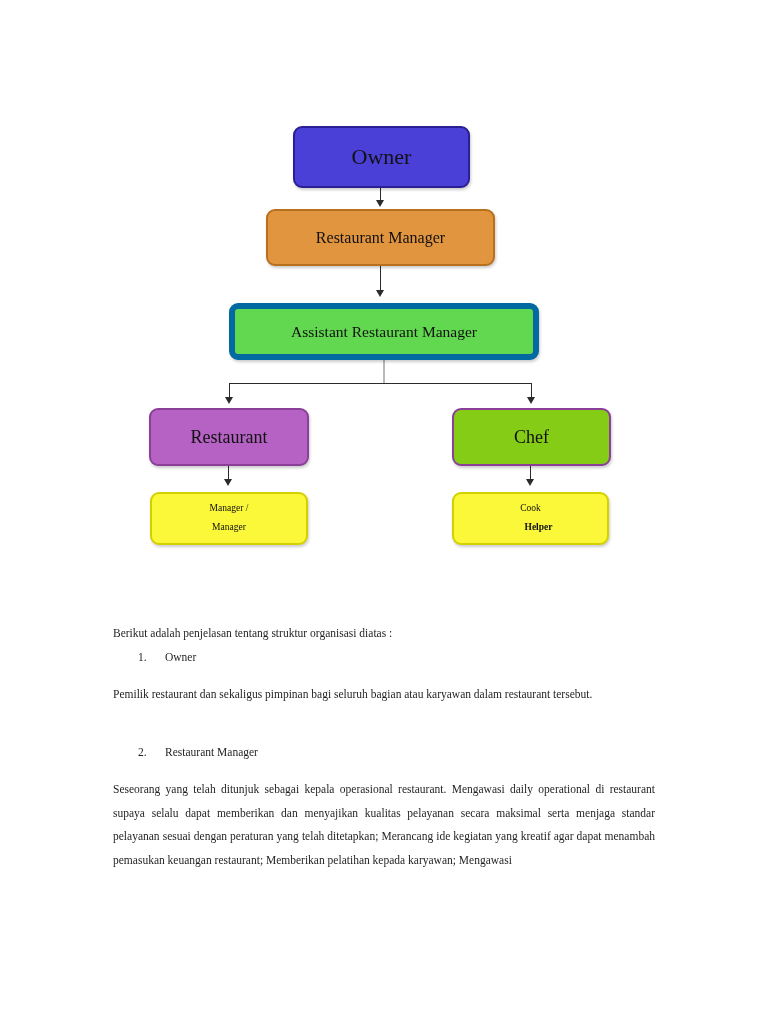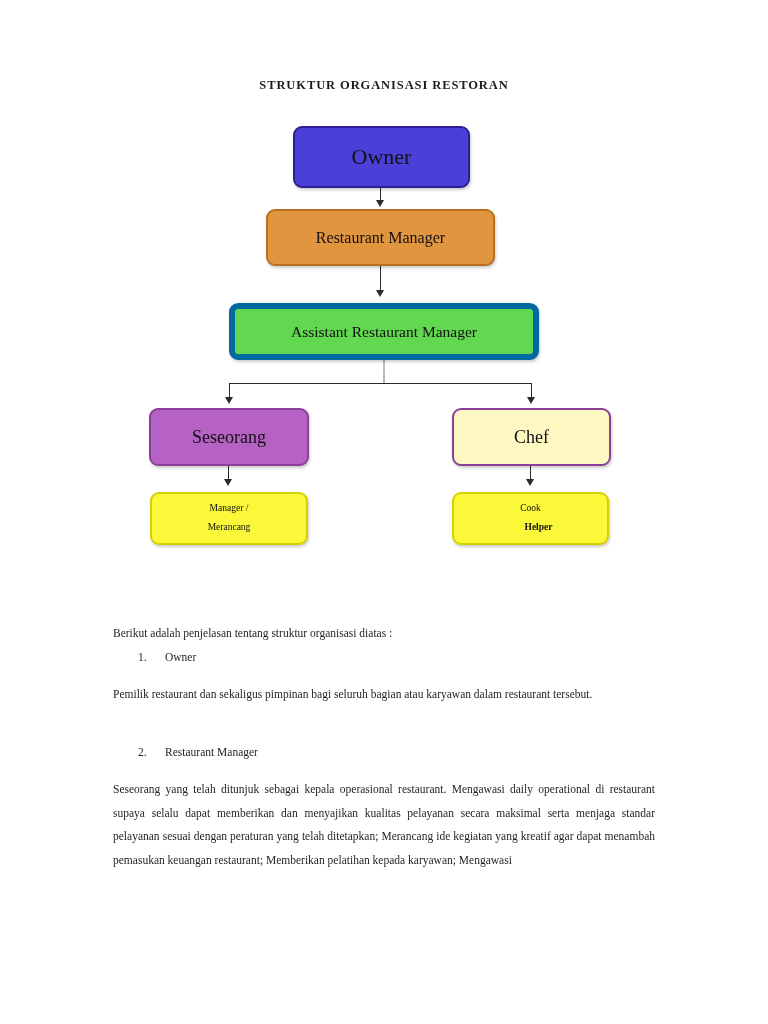--- a/index.html
+++ b/index.html
@@ -98,21 +98,21 @@
     background: #b662c4;
     border: 2px solid #8c3f99;
     font-size: 18px;
   }
 
   .node-chef {
     left: 452px;
     top: 408px;
     width: 159px;
     height: 58px;
-    background: #fef9c3;
+    background: #84cc16;
     border: 2px solid #8c3f99;
     font-size: 18px;
   }
 
   .node-waiter {
     left: 150px;
     top: 492px;
     width: 158px;
     height: 53px;
     background: #faf838;
@@ -219,21 +219,20 @@
   .list-num { width: 27px; flex: none; }
 
   .gap-sm { height: 14px; }
   .gap-md { height: 34px; }
 </style>
 </head>
 <body>
 
 <div class="page">
 
-  <div class="doc-title">STRUKTUR ORGANISASI RESTORAN</div>
 
   <div class="orgchart">
 
     <div class="conn conn-v c1"></div>
     <div class="arrowhead a1"></div>
 
     <div class="conn conn-v c2"></div>
     <div class="arrowhead a2"></div>
 
     <div class="conn-stem-gray c3"></div>
@@ -257,30 +256,30 @@
 
     <div class="node node-rm">
       <span>Restaurant Manager</span>
     </div>
 
     <div class="node node-arm">
       <span>Assistant Restaurant Manager</span>
     </div>
 
     <div class="node node-supervisor">
-      <span>Seseorang</span>
+      <span>Restaurant</span>
     </div>
 
     <div class="node node-chef">
       <span>Chef</span>
     </div>
 
     <div class="node node-waiter">
       <span class="ln1">Manager /</span>
-      <span class="ln2">Merancang</span>
+      <span class="ln2">Manager</span>
     </div>
 
     <div class="node node-cook">
       <span class="ln1">Cook</span>
       <span class="ln2">Helper</span>
     </div>
 
   </div>
 
   <div class="body-text">

